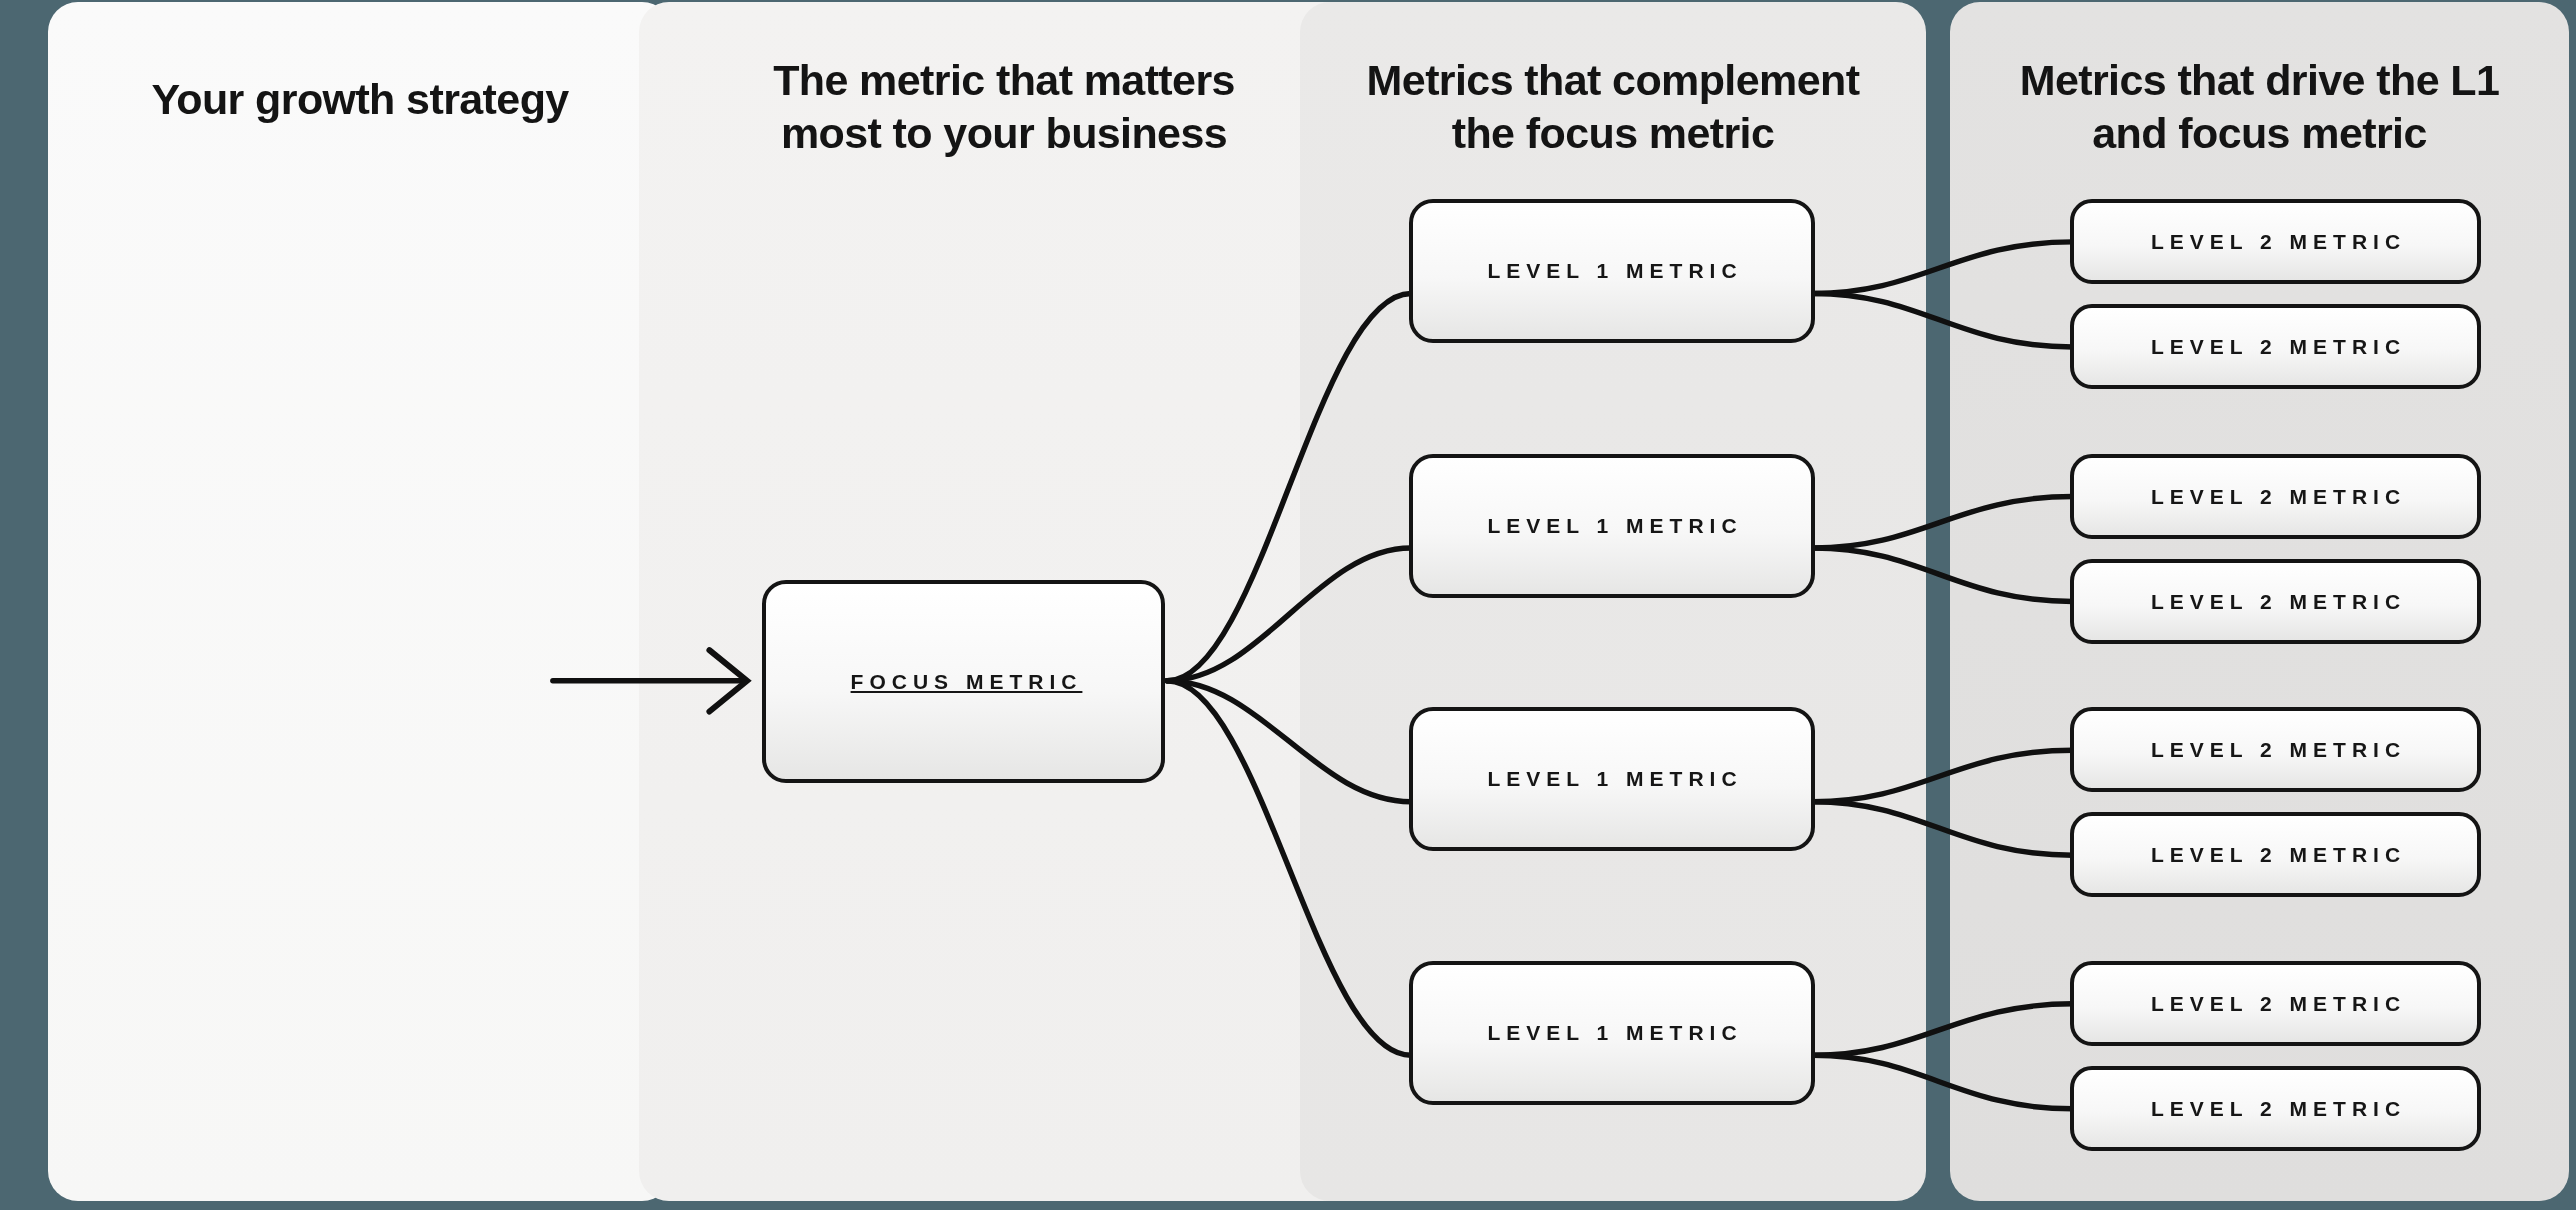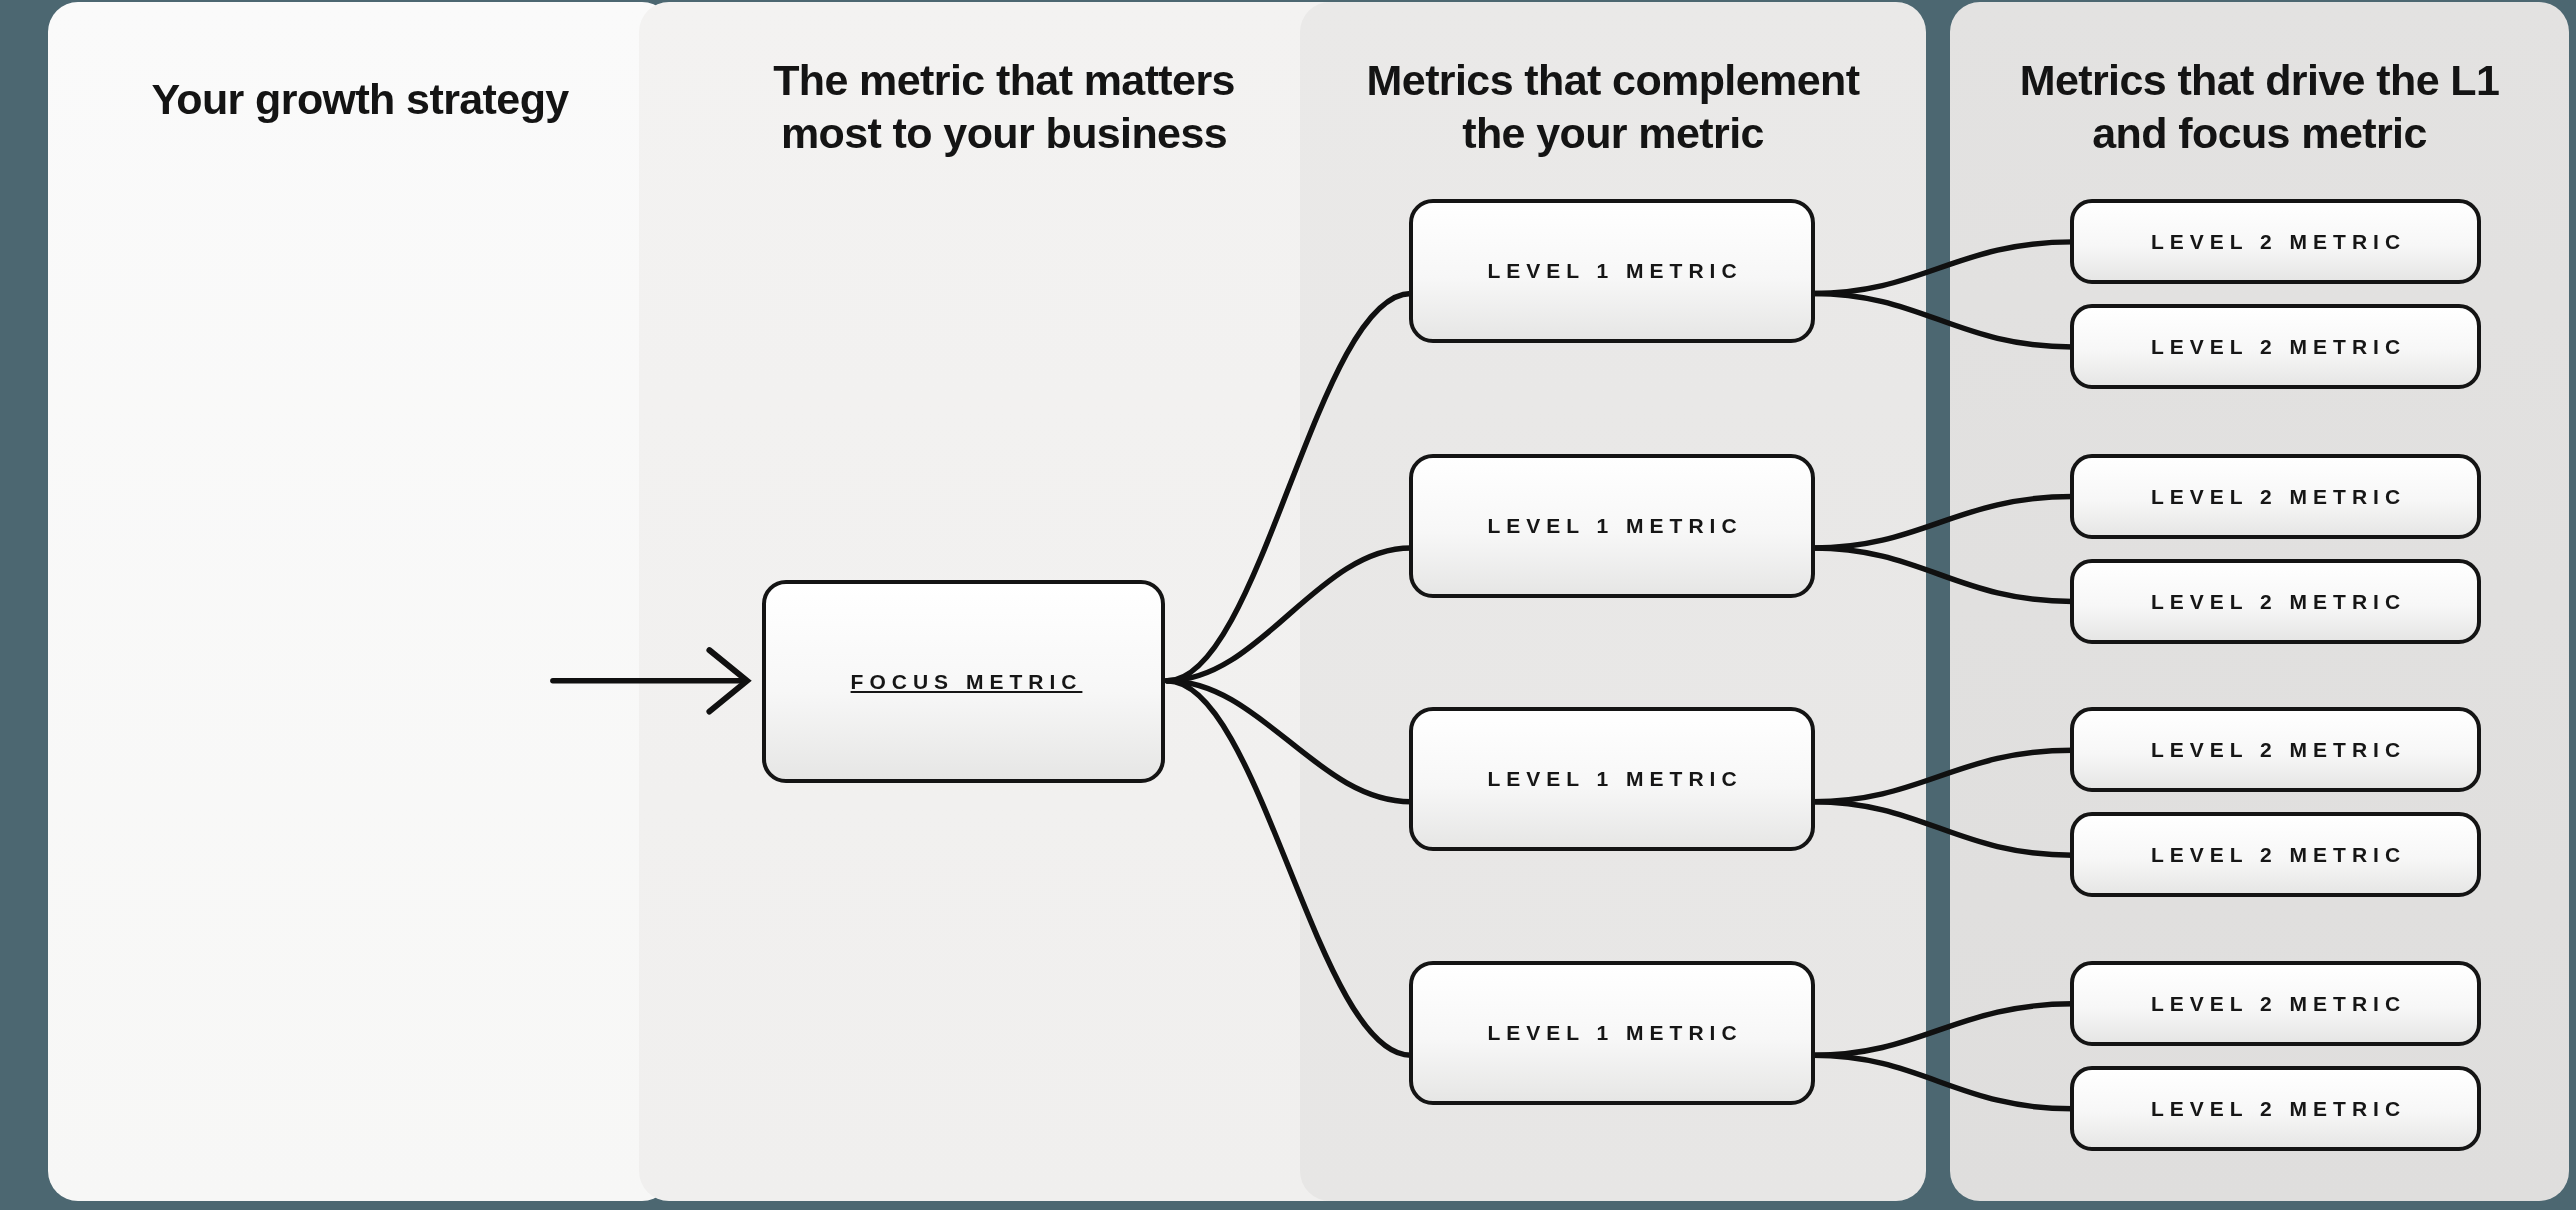--- a/index.html
+++ b/index.html
@@ -56,21 +56,21 @@
 
 <div class="panel panel-1">
   <div class="panel-title">Your growth strategy</div>
 </div>
 <div class="panel panel-2">
   <div class="panel-title">The metric that matters
 most to your business</div>
 </div>
 <div class="panel panel-3">
   <div class="panel-title">Metrics that complement
-the your metric</div>
+the focus metric</div>
 </div>
 <div class="panel panel-4">
   <div class="panel-title">Metrics that drive the L1
 and focus metric</div>
 </div>
 
 <svg id="loop-icon" viewBox="0 0 470 470">
   <defs>
     <radialGradient id="darkGrad" cx="50%" cy="42%" r="65%">
       <stop offset="0%" stop-color="#362a70"></stop>

